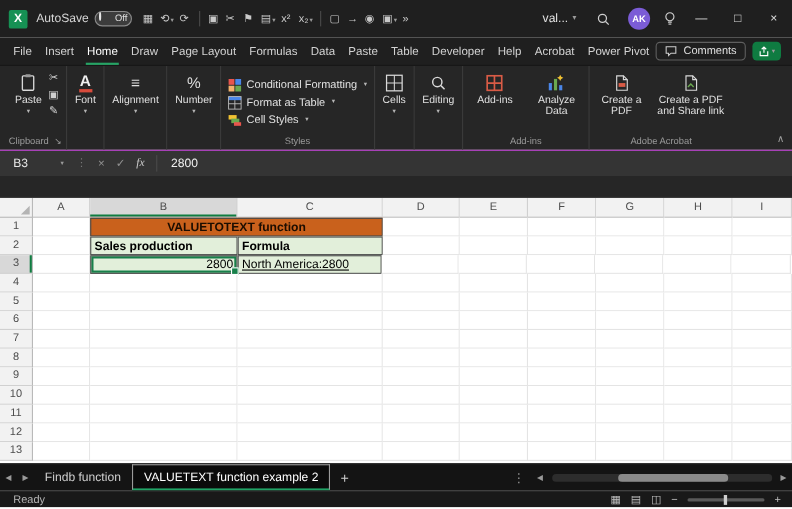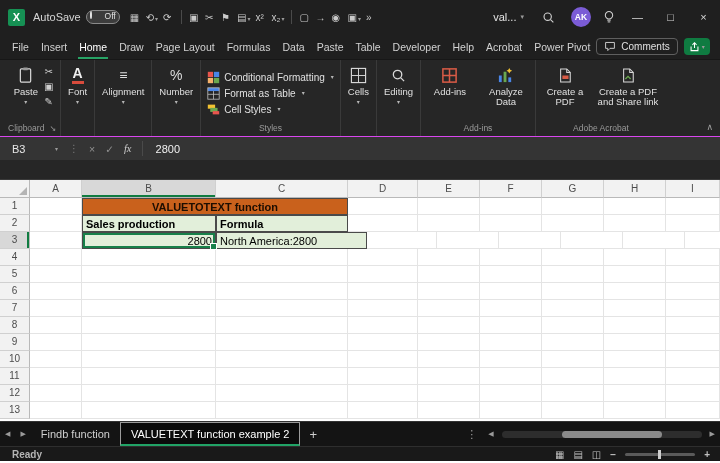--- a/index.html
+++ b/index.html
@@ -86,21 +86,21 @@
   .tnav{font-size:7px;color:#9a9a9a;padding:0 5px;}
   .stab{padding:0 10px;height:100%;display:flex;align-items:center;white-space:nowrap;color:#cfcfcf;}
   .stab.active{background:#0b0b0b;border:1px solid #9a9a9a;border-bottom:2px solid #21a366;color:#fff;}
   .addsheet{padding:0 9px;font-size:13px;color:#cfcfcf;}
   .tspacer{flex:1;}
   .tmenu{font-size:11px;color:#9a9a9a;padding:0 6px;}
   .hscroll{width:200px;height:7px;background:#2d2d2d;border-radius:4px;position:relative;margin:0 3px;}
   .hthumb{position:absolute;left:60px;width:100px;height:7px;background:#8a8a8a;border-radius:4px;}
 
   
-  .status{height:15px;background:#191919;display:flex;align-items:center;font-size:10px;color:#b5b5b5;border-top:1px solid #2e2e2e;flex:0 0 auto;font-weight:bold;}
+  .status{height:15px;background:#191919;display:flex;align-items:center;font-size:10px;color:#b5b5b5;border-top:1px solid #2e2e2e;flex:0 0 auto;}
   .st-ready{margin-left:12px;}
   .st-acc{margin-left:42px;display:flex;align-items:center;gap:4px;}
   .st-right{margin-left:auto;display:flex;align-items:center;gap:9px;padding-right:10px;}
   .viewic{font-size:10px;color:#c0c0c0;}
   .zoomtrack{width:70px;height:3px;background:#5a5a5a;position:relative;border-radius:2px;}
   .zoomthumb{position:absolute;left:33px;top:-3px;width:3px;height:9px;background:#cfcfcf;}
 </style>
 </head>
 <body>
 
@@ -421,21 +421,21 @@
           <div class="grid-cell" style="width: 62px;"></div>
           <div class="grid-cell" style="width: 62px;"></div>
           <div class="grid-cell" style="width: 62px;"></div>
           <div class="grid-cell" style="width: 62px;"></div>
           <div class="grid-cell" style="width: 54px;"></div>
         </div>
         <div class="grid-row">
           <div class="row-header sel">3</div>
           <div class="grid-cell" style="width: 52px;"></div>
           <div class="grid-cell c-green c-num c-selected" style="width: 134px;">2800</div>
-          <div class="grid-cell c-green" style="width: 151px;">North America:2800</div>
+          <div class="grid-cell c-green" style="width: 131px; text-decoration: underline;">North America:2800</div>
           <div class="grid-cell" style="width: 70px;"></div>
           <div class="grid-cell" style="width: 62px;"></div>
           <div class="grid-cell" style="width: 62px;"></div>
           <div class="grid-cell" style="width: 62px;"></div>
           <div class="grid-cell" style="width: 62px;"></div>
           <div class="grid-cell" style="width: 54px;"></div>
         </div>
         <div class="grid-row">
           <div class="row-header">4</div>
           <div class="grid-cell" style="width: 52px;"></div>

